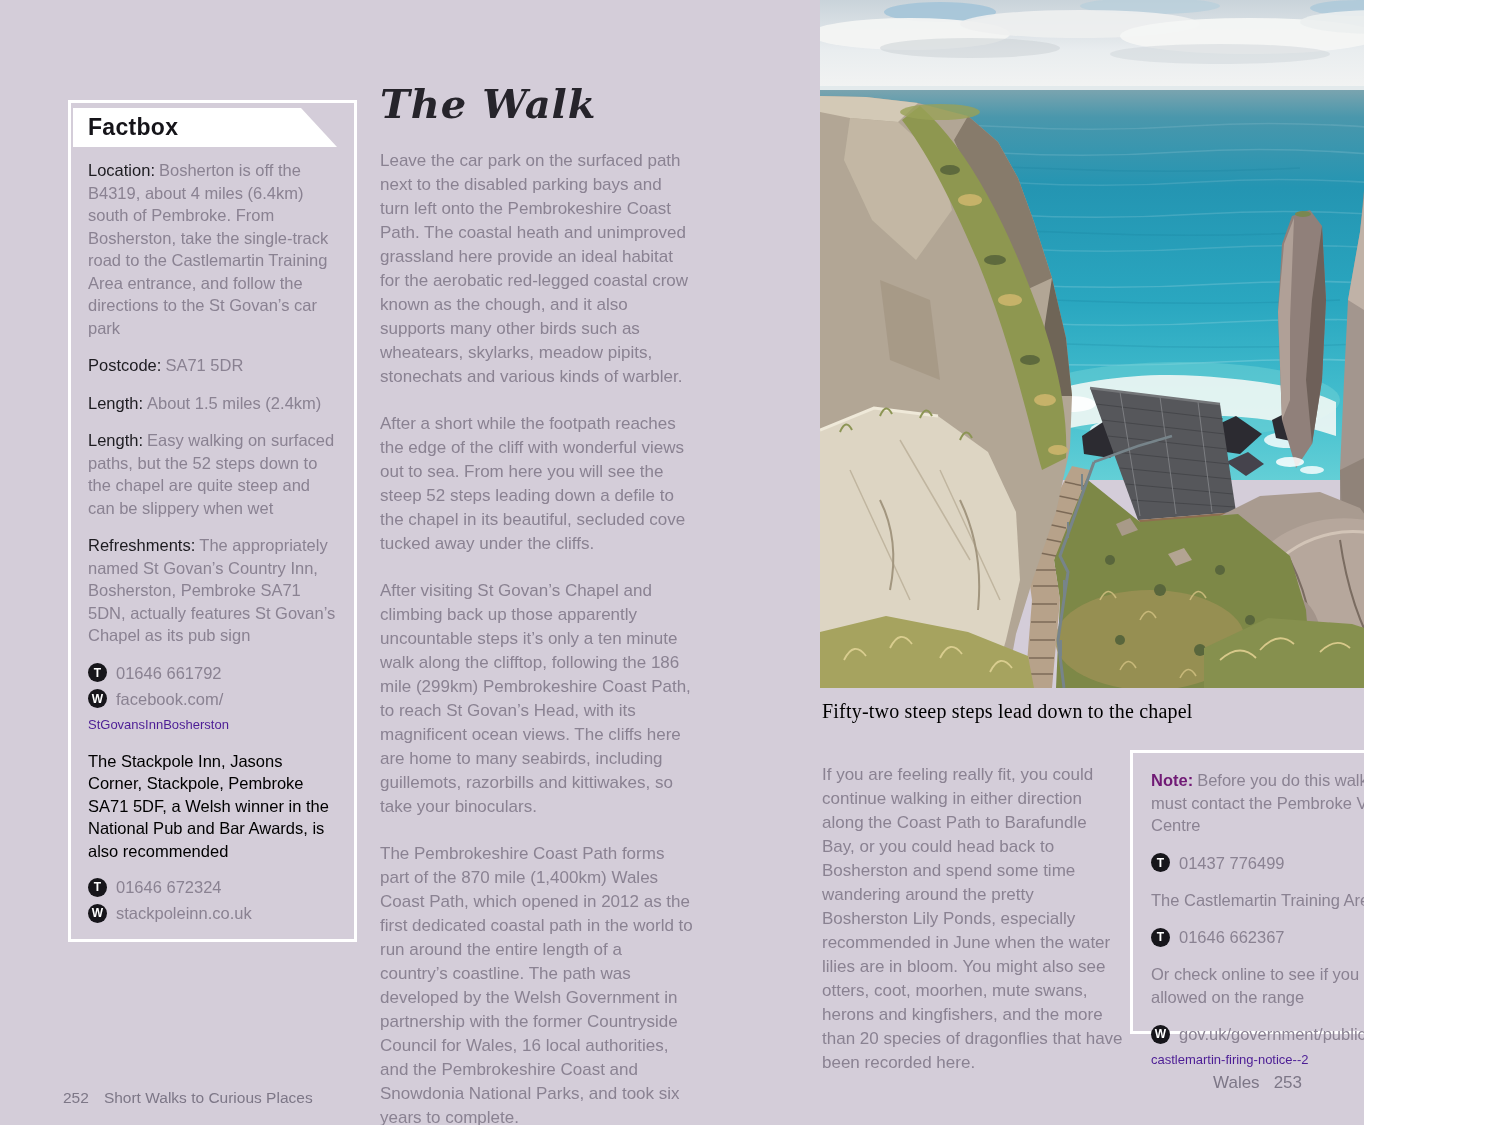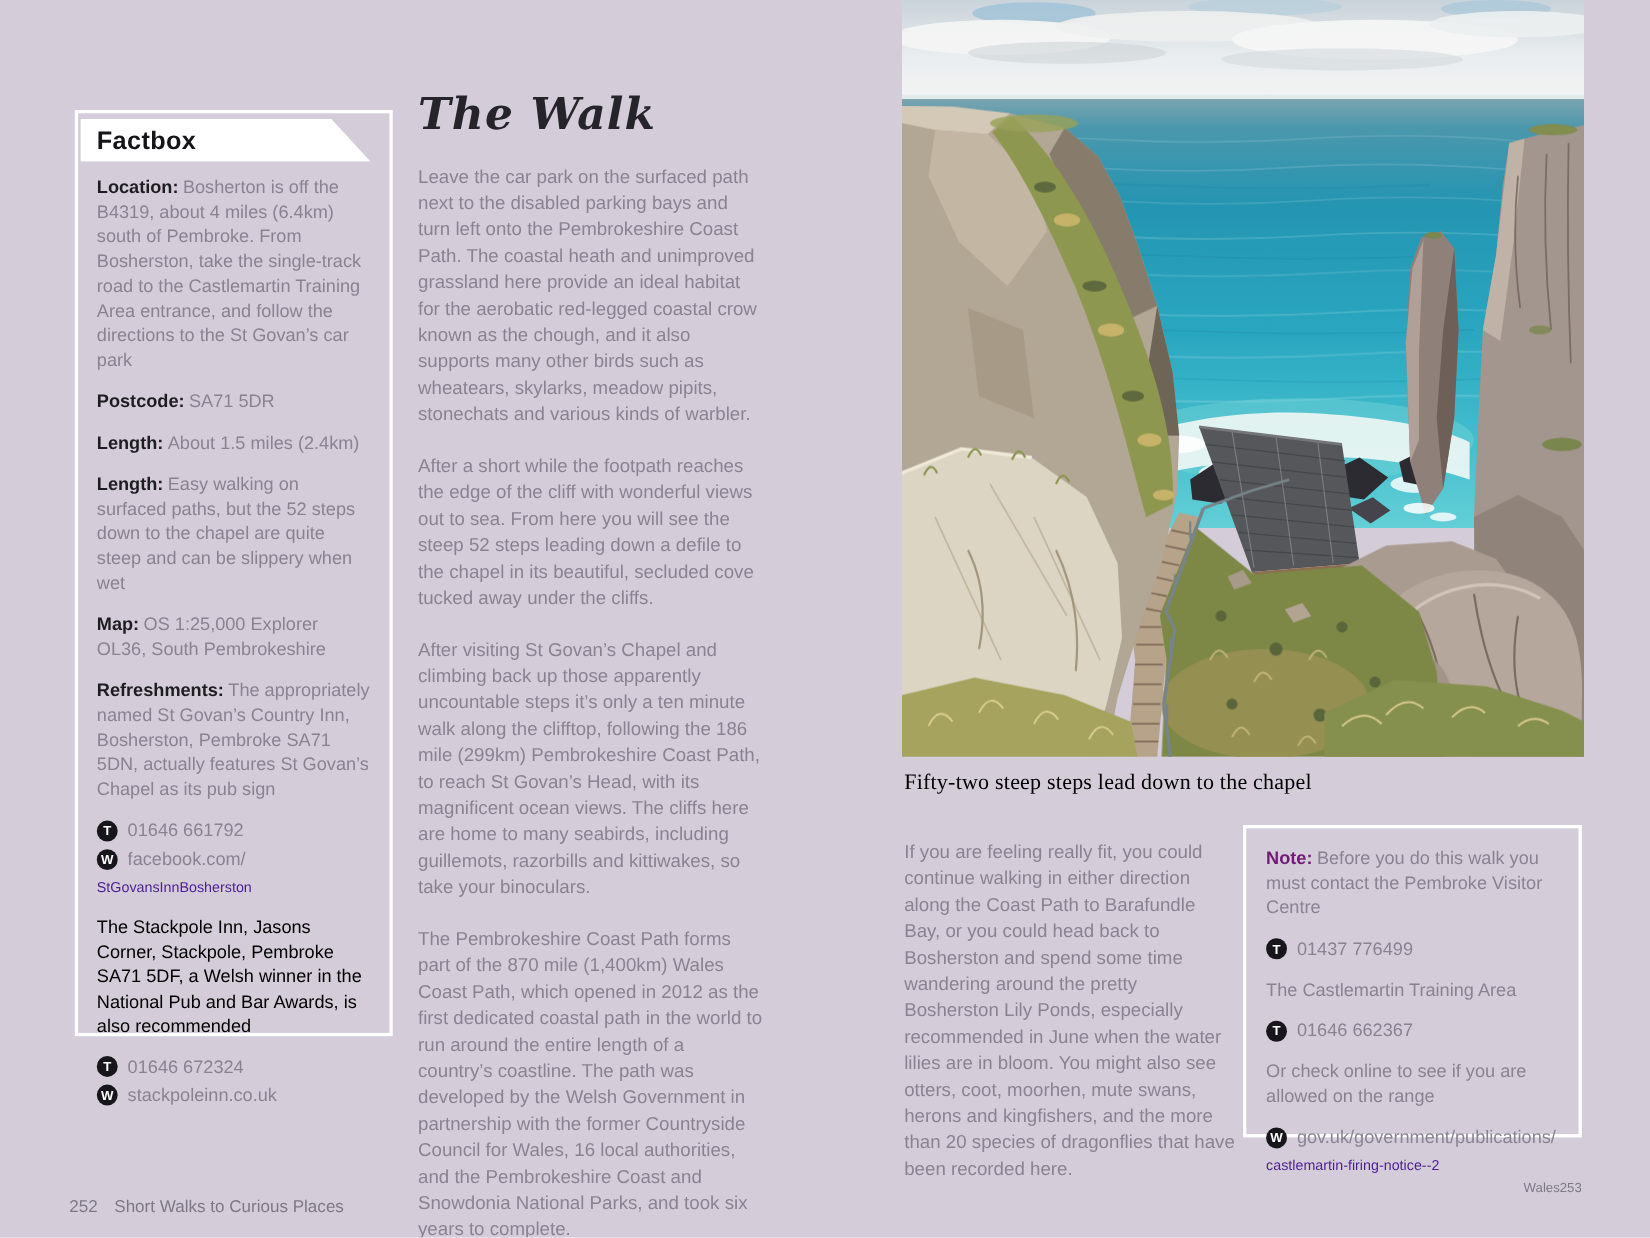--- a/index.html
+++ b/index.html
@@ -1,35 +1,35 @@
 <!DOCTYPE html>
 <html><head>
 <meta charset="utf-8">
 <style>
   html,body{margin:0;padding:0;}
   .page{
-    position:relative;width:1500px;height:1125px;
+    position:relative;width:1364px;height:1125px;
     background:#d4cdd9;overflow:hidden;
     font-family:"Liberation Sans",sans-serif;
   }
   
   .factbox{
     position:absolute;left:68px;top:100px;width:289px;height:842px;
     border:3px solid #ffffff;box-sizing:border-box;
     padding:56px 17px 0 17px;
   }
   .fb-head{
     position:absolute;top:5px;left:2px;height:39px;width:264px;
     background:#ffffff;
     clip-path:polygon(0 0,228px 0,264px 39px,0 39px);
     display:flex;align-items:center;padding-left:15px;box-sizing:border-box;
   }
   .fb-head span{font-size:23px;font-weight:700;color:#151419;letter-spacing:.3px;}
   .fb-entry{margin:0 0 15px 0;font-size:16.5px;line-height:22.5px;color:#8a8292;}
-  .fb-entry b{color:#1d1c21;font-weight:700;margin-right:4px;}
+  .fb-entry b{color:#1d1c21;font-weight:400;margin-right:4px;}
   .contact-line{display:flex;align-items:center;gap:9px;margin:4px 0;
     font-size:16.5px;line-height:22px;color:#8a8292;}
   .cicon{flex:0 0 auto;width:19px;height:19px;border-radius:50%;
     background:#17161b;color:#fff;font-size:12px;font-weight:700;
     display:flex;align-items:center;justify-content:center;}
   .cont-line2{font-size:13px;line-height:22px;color:#4c1d95;margin:0 0 2px 0;}
   .fb-para{margin:14px 0 14px 0;font-size:16.5px;line-height:22.5px;color:#000000;}
   
   .walk-col{position:absolute;left:380px;top:80px;width:314px;}
   .walk-h{
@@ -51,22 +51,22 @@
   .notebox{
     position:absolute;left:1130px;top:750px;width:308px;height:284px;
     border:3px solid #ffffff;box-sizing:border-box;
     padding:16px 18px;font-size:16.5px;line-height:22.5px;color:#8a8292;
   }
   .notebox b{color:#701a75;font-weight:700;margin-right:4px;}
   .note-gap{height:11px;}
   
   .footer-left{position:absolute;left:63px;top:1073px;display:flex;gap:15px;
     font-size:15.5px;color:#7d7787;margin-top:16px;}
-  .footer-right{position:absolute;right:62px;top:1073px;display:flex;
-    font-size:12px;color:#7d7787;}
+  .footer-right{position:absolute;right:62px;top:1073px;display:flex;gap:14px;
+    font-size:17px;color:#7d7787;}
 </style>
 </head>
 <body>
 
 <div class="page">
 
   <aside class="factbox">
     <div class="fb-head">
       <span>Factbox</span>
     </div>
@@ -75,23 +75,20 @@
       <b>Location:</b><span>Bosherton is off the B4319, about 4 miles (6.4km) south of Pembroke. From Bosherston, take the single-track road to the Castlemartin Training Area entrance, and follow the directions to the St Govan’s car park</span>
     </p>
     <p class="fb-entry">
       <b>Postcode:</b><span>SA71 5DR</span>
     </p>
     <p class="fb-entry">
       <b>Length:</b><span>About 1.5 miles (2.4km)</span>
     </p>
     <p class="fb-entry">
       <b>Length:</b><span>Easy walking on surfaced paths, but the 52 steps down to the chapel are quite steep and can be slippery when wet</span>
-    </p>
-    <p class="fb-entry">
-      <b>Map:</b><span>OS 1:25,000 Explorer OL36, South Pembrokeshire</span>
     </p>
     <p class="fb-entry">
       <b>Refreshments:</b><span>The appropriately named St Govan’s Country Inn, Bosherston, Pembroke SA71 5DN, actually features St Govan’s Chapel as its pub sign</span>
     </p>
 
     <div class="contact-line">
       <span class="cicon">T</span>
       <span>01646 661792</span>
     </div>
     <div class="contact-line">

